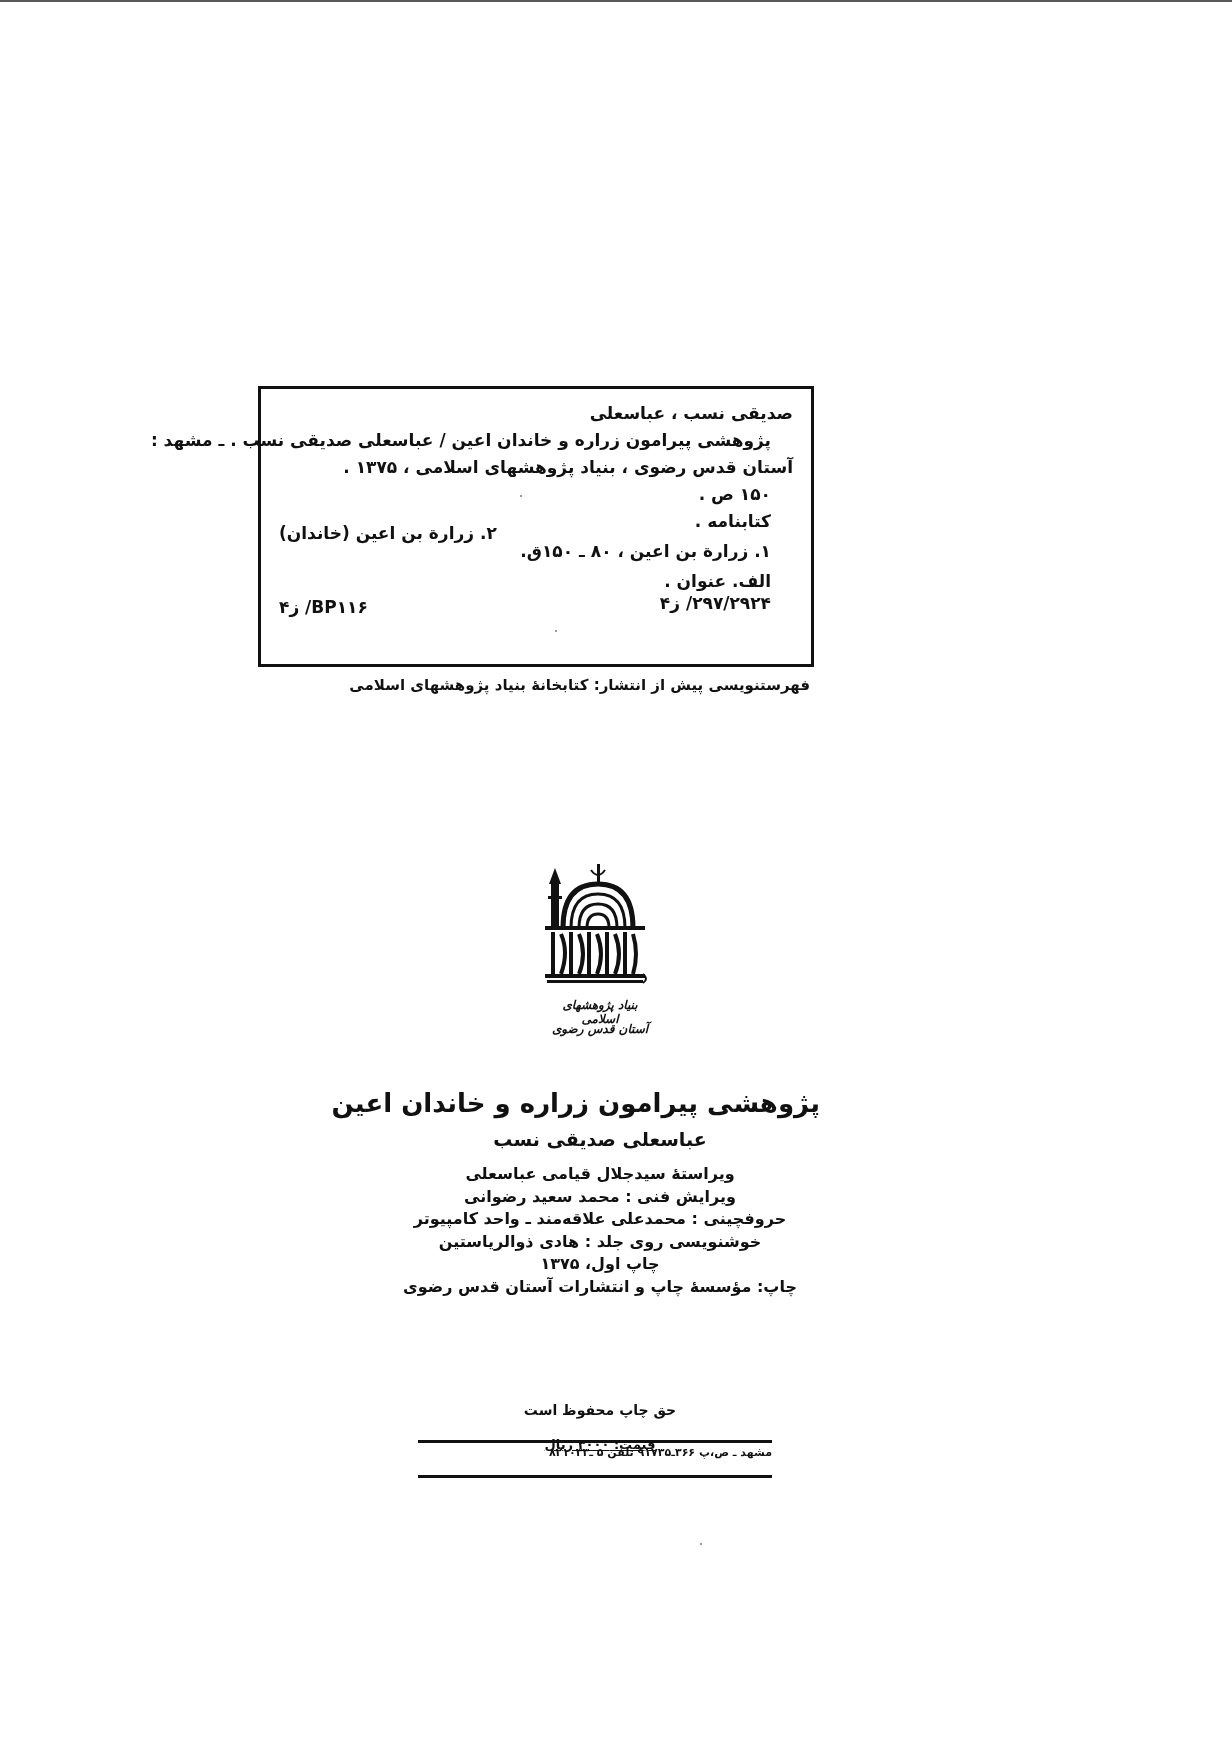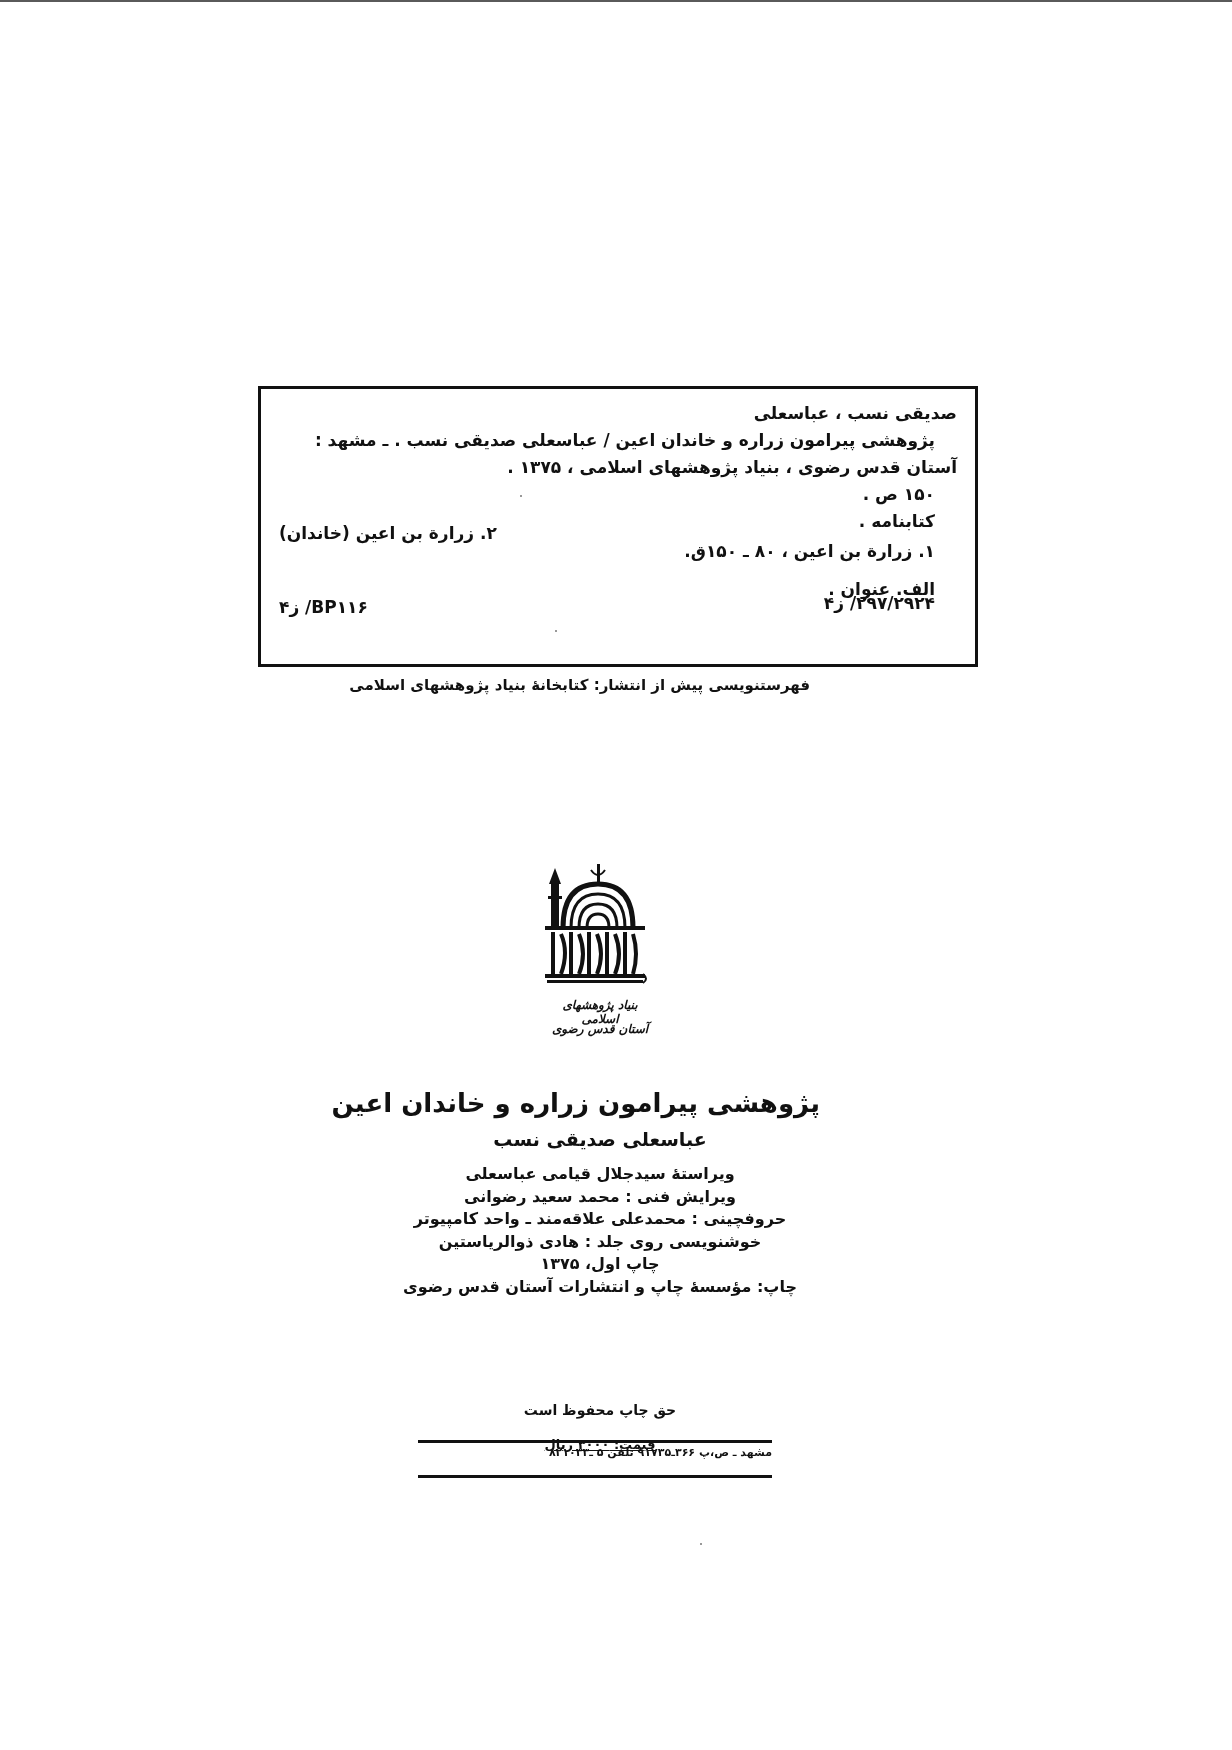--- a/index.html
+++ b/index.html
@@ -18,21 +18,21 @@
     .top-border {
       position: absolute;
       left: 0; top: 0;
       width: 1232px; height: 2px;
       background: #5a5a5a;
     }
     .cip-box {
       position: absolute;
       left: 258px;
       top: 386px;
-      width: 720px;
+      width: 556px;
       height: 281px;
       border: 3px solid #111;
       box-sizing: border-box;
       direction: rtl;
       font-weight: bold;
       font-size: 17px;
     }
     .cip-line {
       position: absolute;
       right: 18px;
@@ -112,21 +112,21 @@
 <div class="top-border"></div>
 
 <div class="cip-box">
   <div class="cip-line" style="top:12px;">صدیقی نسب ، عباسعلی</div>
   <div class="cip-line indent" style="top:39px;">پژوهشی پیرامون زراره و خاندان اعین / عباسعلی صدیقی نسب . ـ مشهد :</div>
   <div class="cip-line" style="top:66px;">آستان قدس رضوی ، بنیاد پژوهشهای اسلامی ، ۱۳۷۵ .</div>
   <div class="cip-line indent" style="top:93px;">۱۵۰ ص .</div>
   <div class="cip-line indent" style="top:120px;">کتابنامه .</div>
   <div class="cip-line indent" style="top:150px;">۱. زرارة بن اعین ، ۸۰ ـ ۱۵۰ق.</div>
   <div class="cip-sub-left" style="top:132px; direction:rtl;">۲. زرارة بن اعین (خاندان)</div>
-  <div class="cip-line indent" style="top:188px;margin-left:40px;">الف. عنوان .</div>
+  <div class="cip-line indent" style="top:180px;margin-left:40px;">الف. عنوان .</div>
   <div class="cip-line indent" style="top:202px;">۲۹۷/۲۹۲۴/ ز۴</div>
   <div class="cip-sub-left" style="top:206px; direction:rtl;">BP۱۱۶/ ز۴</div>
 </div>
 
 <div class="cip-caption">فهرستنویسی پیش از انتشار: کتابخانهٔ بنیاد پژوهشهای اسلامی</div>
 
 <div class="logo">
   <svg width="110" height="190" viewBox="0 0 110 190">
 
     <rect x="6" y="20" width="8" height="48" fill="#111"></rect>

